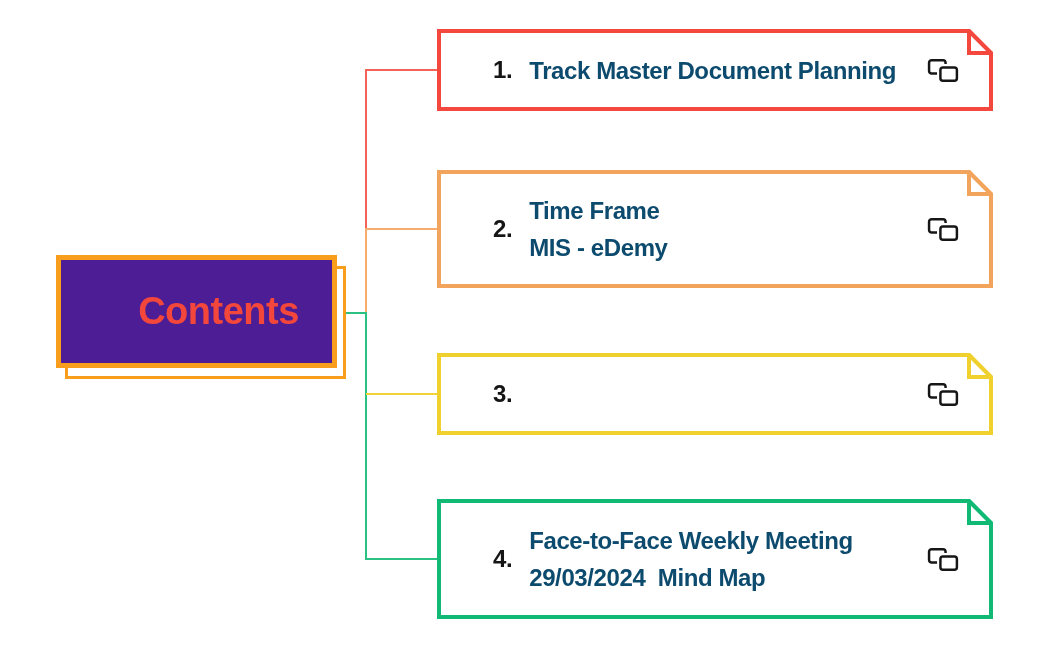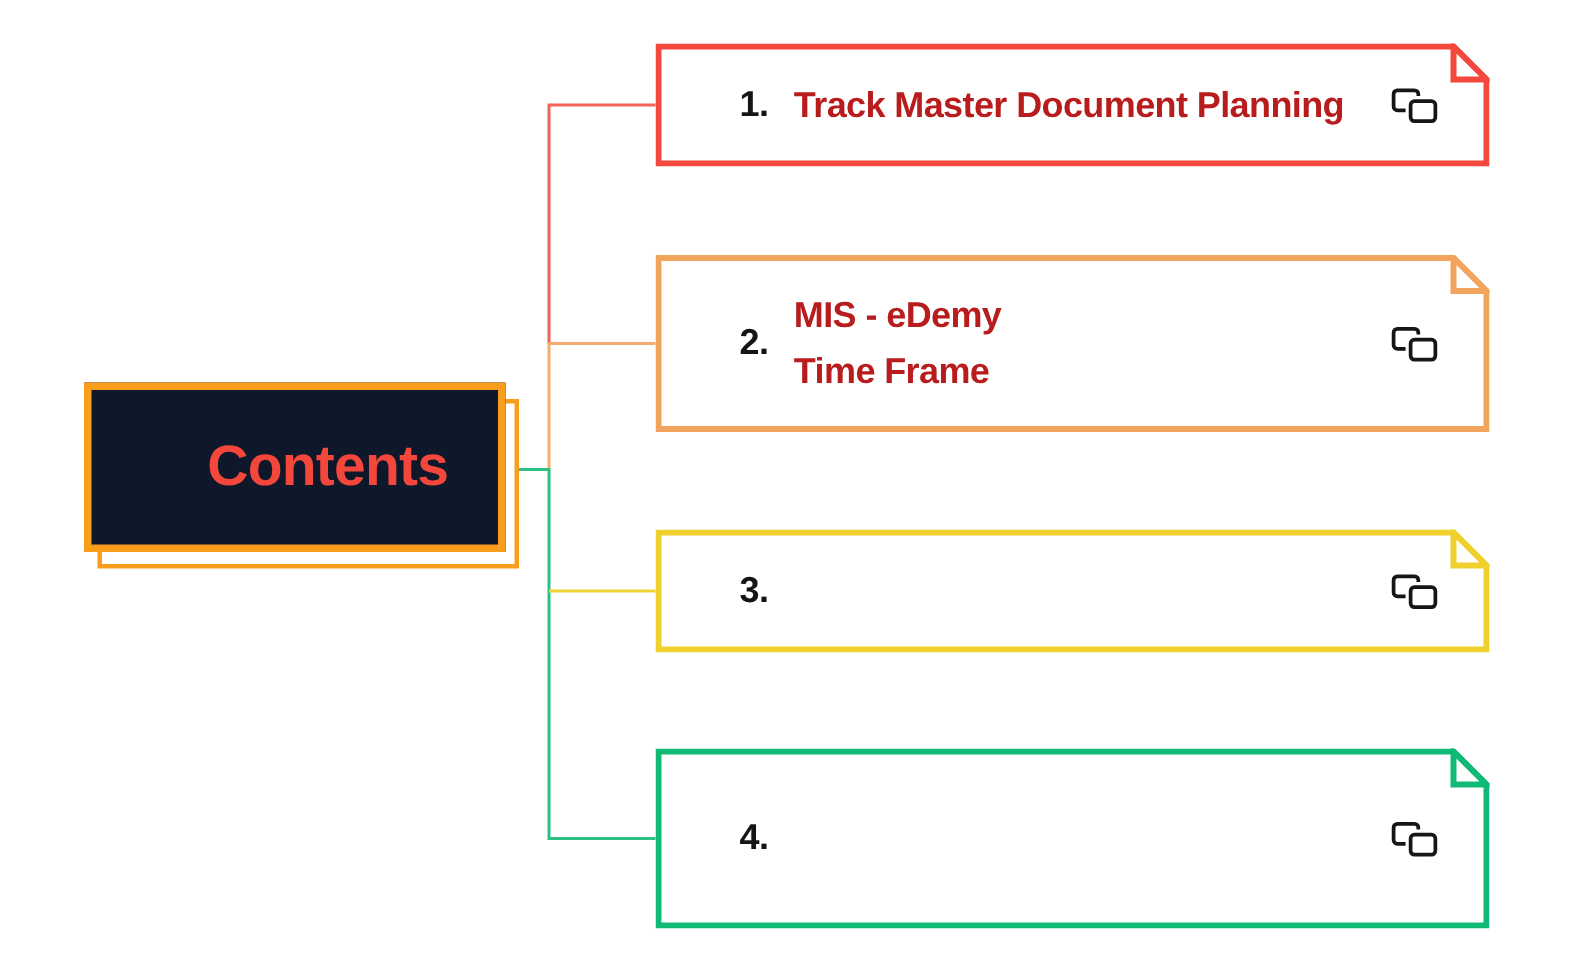--- a/index.html
+++ b/index.html
@@ -12,21 +12,21 @@
   }
   .connectors{position:absolute;left:0;top:0;}
 
   
   .contents-shadow{
     position:absolute;left:65px;top:266px;width:281px;height:113px;
     border:3px solid #f99d1d;background:#ffffff;box-sizing:border-box;
   }
   .contents-main{
     position:absolute;left:56px;top:255px;width:281px;height:113px;
-    border:5px solid #f99d1d;background:#0f172a;box-sizing:border-box;
+    border:5px solid #f99d1d;background:#4c1d95;box-sizing:border-box;
     display:flex;align-items:center;justify-content:center;padding-left:44px;
   }
   .contents-label{
     font-size:38px;font-weight:bold;color:#f4473c;letter-spacing:-0.5px;
   }
 
   
   .card{position:absolute;left:437px;width:556px;}
   .card1{top:29px;height:82px;}
   .card2{top:170px;height:118px;}
@@ -34,21 +34,21 @@
   .card4{top:499px;height:120px;}
   .card-frame{position:absolute;left:0;top:0;display:block;}
   .card-body{
     position:relative;display:flex;align-items:center;height:100%;
     padding:0 33px 0 56px;box-sizing:border-box;
   }
   .num{
     font-size:24px;font-weight:bold;color:#151515;letter-spacing:-0.4px;
     margin-right:17px;flex:0 0 auto;
   }
-  .title{font-size:24px;font-weight:bold;color:#b91c1c;letter-spacing:-0.4px;}
+  .title{font-size:24px;font-weight:bold;color:#0c4a6e;letter-spacing:-0.4px;}
   .title div{line-height:37px;white-space:pre-wrap;}
   .link-icon{margin-left:auto;flex:0 0 auto;display:flex;align-items:center;cursor:pointer;}
 </style>
 </head>
 <body>
 
 <div class="canvas">
 
   <svg class="connectors" width="1050" height="648" viewBox="0 0 1050 648" fill="none">
     <path d="M437,70 L366,70 L366,229" stroke="#f4635a" stroke-width="2"></path>
@@ -83,22 +83,22 @@
   </div>
 
   <div class="card card2">
     <svg class="card-frame" width="556" height="118" viewBox="0 0 556 118">
       <path d="M2,2 H532 L554,24 V116 H2 Z" fill="#ffffff" stroke="#f2a45c" stroke-width="4"></path>
       <path d="M532,2 V24 H554 Z" fill="#ffffff" stroke="#f2a45c" stroke-width="4" stroke-linejoin="miter"></path>
     </svg>
     <div class="card-body">
       <span class="num">2.</span>
       <div class="title">
+        <div>Time Frame</div>
         <div>MIS - eDemy</div>
-        <div>Time Frame</div>
       </div>
       <span class="link-icon">
         <svg width="33" height="25" viewBox="0 0 32 24">
           <rect x="2" y="2" width="16" height="13" rx="2.5" fill="none" stroke="#161616" stroke-width="2.4"></rect>
           <rect x="13" y="9" width="16" height="13" rx="2.5" fill="#ffffff" stroke="#ffffff" stroke-width="6.5"></rect>
           <rect x="13" y="9" width="16" height="13" rx="2.5" fill="none" stroke="#161616" stroke-width="2.4"></rect>
         </svg>
       </span>
     </div>
   </div>
@@ -120,20 +120,24 @@
     </div>
   </div>
 
   <div class="card card4">
     <svg class="card-frame" width="556" height="120" viewBox="0 0 556 120">
       <path d="M2,2 H532 L554,24 V118 H2 Z" fill="#ffffff" stroke="#10ba75" stroke-width="4"></path>
       <path d="M532,2 V24 H554 Z" fill="#ffffff" stroke="#10ba75" stroke-width="4" stroke-linejoin="miter"></path>
     </svg>
     <div class="card-body">
       <span class="num">4.</span>
+      <div class="title">
+        <div>Face-to-Face Weekly Meeting</div>
+        <div>29/03/2024  Mind Map</div>
+      </div>
       <span class="link-icon">
         <svg width="33" height="25" viewBox="0 0 32 24">
           <rect x="2" y="2" width="16" height="13" rx="2.5" fill="none" stroke="#161616" stroke-width="2.4"></rect>
           <rect x="13" y="9" width="16" height="13" rx="2.5" fill="#ffffff" stroke="#ffffff" stroke-width="6.5"></rect>
           <rect x="13" y="9" width="16" height="13" rx="2.5" fill="none" stroke="#161616" stroke-width="2.4"></rect>
         </svg>
       </span>
     </div>
   </div>
 

